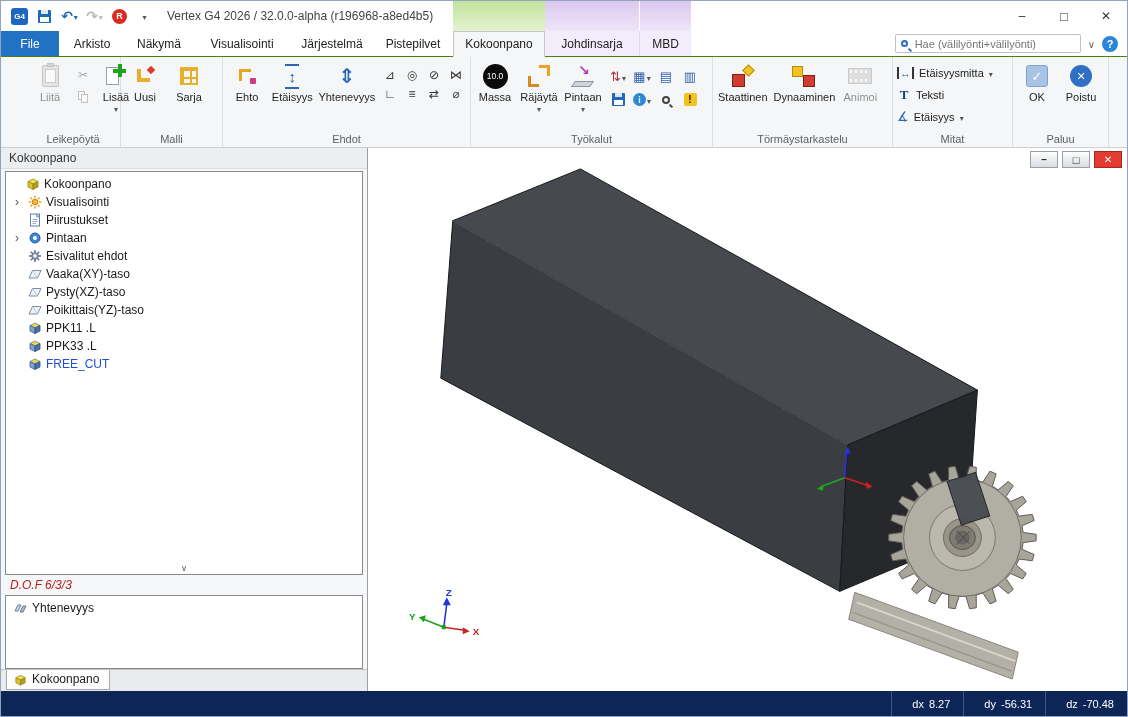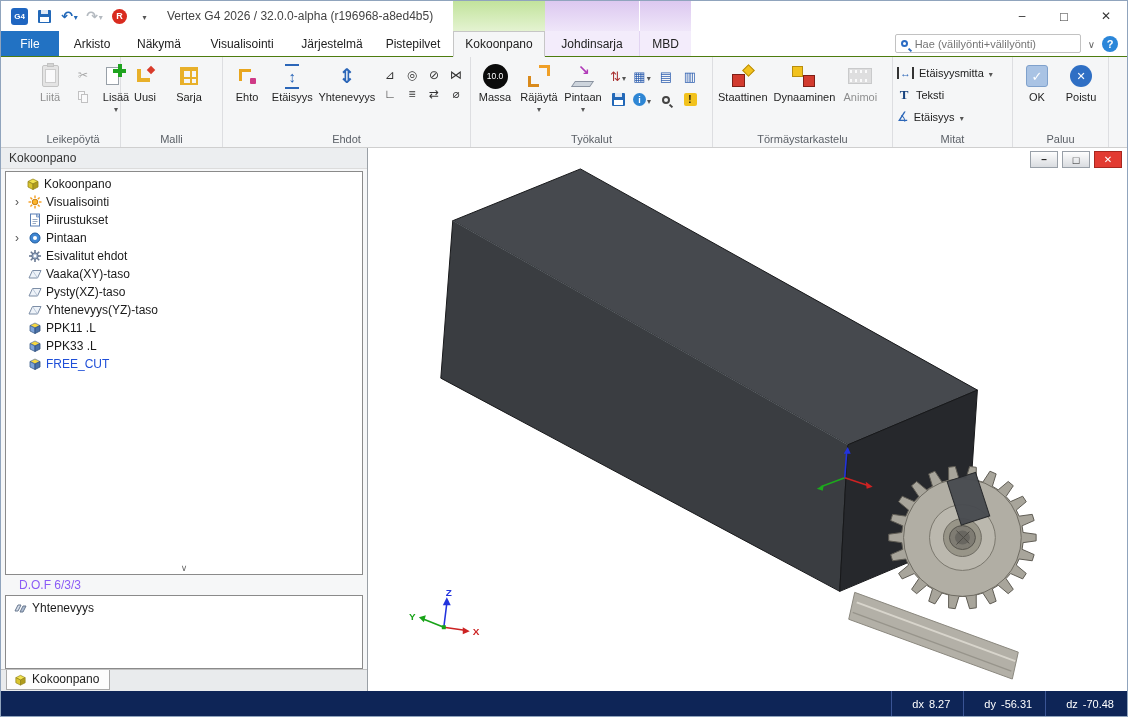--- a/index.html
+++ b/index.html
@@ -135,21 +135,21 @@
   .tree-spring{flex:1;}
   .tree-collapse{height:13px;display:flex;align-items:center;justify-content:center;color:#666;font-size:9px;}
   .tree-collapse::before{content:"∨";}
   .trow{display:flex;align-items:center;height:18px;gap:4px;padding-left:4px;}
   .trow.d0{padding-left:20px;}
   .trow.dc{padding-left:8px;}
   .texp{width:14px;flex:0 0 14px;text-align:center;color:#555;font-size:12px;line-height:12px;}
   .ticn{width:14px;height:14px;flex:0 0 14px;display:flex;}
   .tlbl{font-size:12px;color:#1a1a1a;white-space:nowrap;}
   .trow.sel .tlbl{color:#1f4fd8;}
-  .dof{height:20px;flex:0 0 20px;display:flex;align-items:center;padding-left:18px;font-size:12px;color:#8b5cf6;}
+  .dof{height:20px;flex:0 0 20px;display:flex;align-items:center;padding-left:9px;font-size:12px;color:#b91c1c;font-style:italic;}
   .consbox{margin:0 4px;background:#fff;border:1px solid #8a8a8a;flex:1;display:flex;flex-direction:column;padding-top:3px;overflow:hidden;}
   .panel-tabs{height:22px;flex:0 0 22px;background:#e9ebed;border-top:1px solid #c2c2c2;display:flex;align-items:stretch;padding-left:5px;}
   .panel-tab{display:flex;align-items:center;gap:5px;background:#fdfdfd;border:1px solid #a8a8a8;border-top:none;padding:0 10px 1px 7px;font-size:12px;height:20px;}
   .panel-tab .ticn{width:13px;height:13px;flex:0 0 13px;}
 
   .viewport{flex:1;position:relative;background:#fff;overflow:hidden;}
   .scene{position:absolute;inset:0;width:100%;height:100%;}
   .mdi{position:absolute;top:3px;right:5px;display:flex;gap:4px;z-index:2;}
   .mdibtn{width:28px;height:17px;border:1px solid #99a0a8;background:linear-gradient(#fefefe,#d9dce0);display:flex;align-items:center;justify-content:center;font-size:10px;color:#222;}
   .mdibtn.close{background:#e23b32;border-color:#a8271f;color:#fff;}
@@ -516,21 +516,21 @@
             <span class="tlbl">Pysty(XZ)-taso</span>
           </div>
           <div class="trow d1">
             <span class="texp"></span>
             <span class="ticn">
               <svg width="14" height="14" viewBox="0 0 14 14">
                 <polygon points="1,11 4.5,3.5 13,3.5 9.5,11" fill="#eef3f9" stroke="#7d8ea6"></polygon>
                 <line x1="4.5" y1="3.5" x2="9.5" y2="11" stroke="#aebdd0" stroke-width="0.8"></line>
               </svg>
             </span>
-            <span class="tlbl">Yhtenevyys(YZ)-taso</span>
+            <span class="tlbl">Poikittais(YZ)-taso</span>
           </div>
           <div class="trow d1">
             <span class="texp"></span>
             <span class="ticn">
               <svg width="14" height="14" viewBox="0 0 14 14">
                 <polygon points="2,4.5 7,2 12,4.5 7,7" fill="#f5d83f" stroke="#6b7f9e" stroke-width="0.8"></polygon>
                 <polygon points="2,4.5 7,7 7,12.5 2,10" fill="#7da3d8" stroke="#3f5f8c" stroke-width="0.8"></polygon>
                 <polygon points="7,7 12,4.5 12,10 7,12.5" fill="#4a71a8" stroke="#2f4f7c" stroke-width="0.8"></polygon>
               </svg>
             </span>

